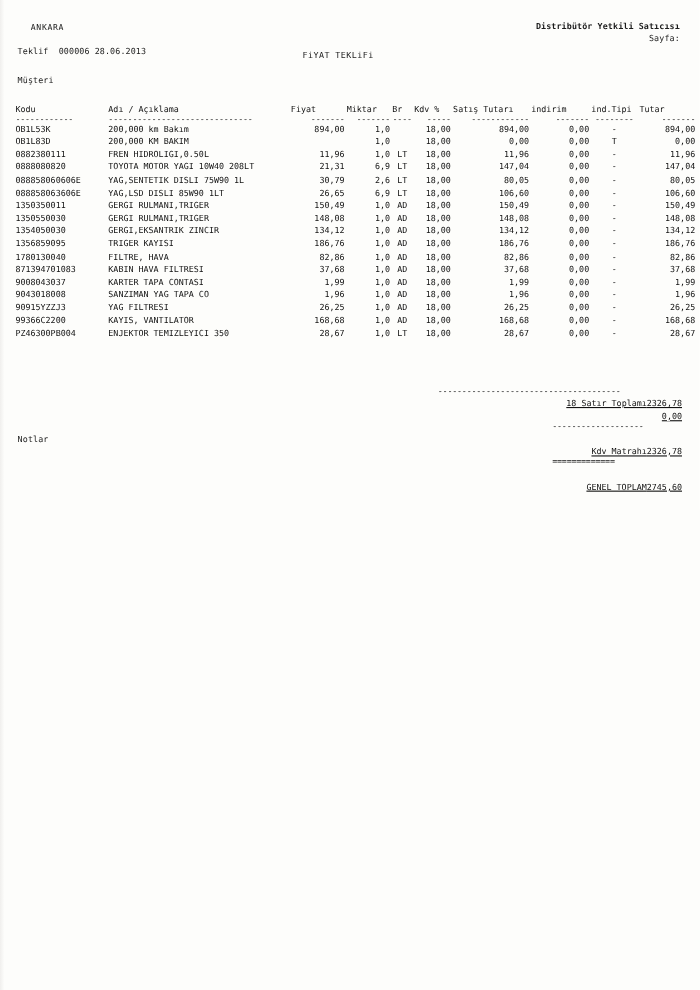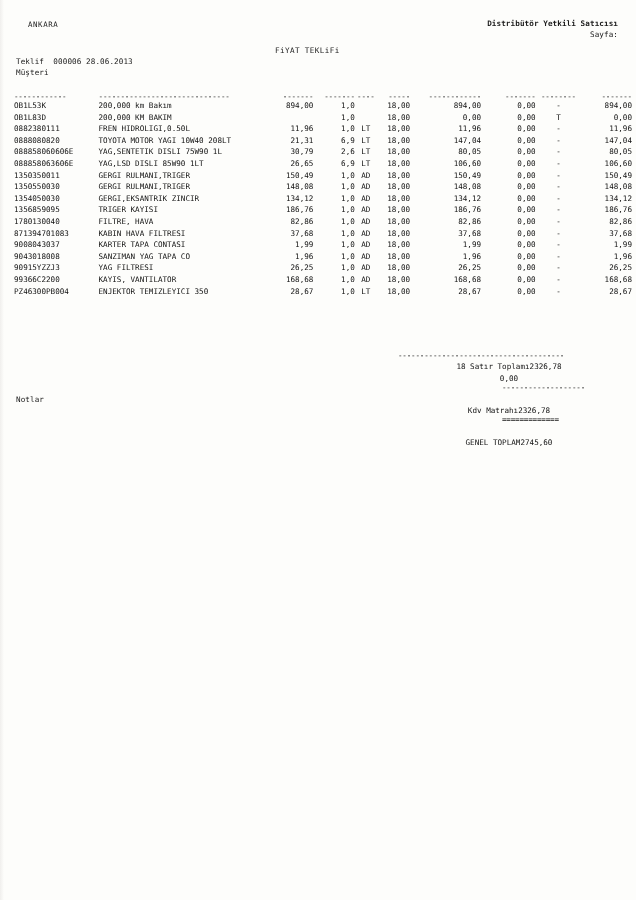--- a/index.html
+++ b/index.html
@@ -42,21 +42,21 @@
     line-height: 9px;
     letter-spacing: 0.1px;
     color: #1a1a1a;
   }
 
   
   #branch       { left: 28px;  top: 20px;  font-size: 7.4px; letter-spacing: 0.6px; }
   #dist-line1   { left: 636px; top: 19px;  transform: translateX(-100%); margin-left: -18px; font-weight: bold; }
   #dist-line2   { left: 636px; top: 30px;  transform: translateX(-100%); margin-left: -18px; }
   #doc-title    { left: 275px; top: 46px;  letter-spacing: 0.4px; }
-  #teklif-line  { left: 16px;  top: 57px; }
+  #teklif-line  { left: 16px;  top: 42px; }
   #musteri-line { left: 16px;  top: 68px; }
 
   
   .table {
     position: absolute;
     left: 0;
     top: 94px;
     width: 636px;
   }
   table.grid {
@@ -113,22 +113,23 @@
   .totals {
     position: absolute;
     left: 398px;
     top: 352px;
     width: 222px;
     font-size: 7.6px;
     line-height: 11.5px;
   }
   .totline {
     display: flex;
-    justify-content: center;
+    justify-content: flex-end;
     white-space: pre;
+    text-decoration: underline;
   }
   .totline .lbl { }
   .totline .val { text-align: right; }
   .rule-dash {
     font-size: 7.6px;
     line-height: 8px;
     letter-spacing: -0.2px;
     overflow: hidden;
     white-space: nowrap;
     height: 9px;
@@ -169,20 +170,32 @@
             <col class="col-fiyat">
             <col class="col-miktar">
           <col class="col-br">
             <col class="col-kdv">
             <col class="col-satis">
             <col class="col-ind">
           <col class="col-tipi">
             <col class="col-tutar">
         </colgroup>
         <thead>
+          <tr>
+            <th>Kodu</th>
+            <th>Adı / Açıklama</th>
+            <th class="num">Fiyat</th>
+            <th class="num">Miktar</th>
+            <th class="ctr">Br</th>
+            <th class="num">Kdv %</th>
+            <th class="num">Satış Tutarı</th>
+            <th class="num">indirim</th>
+            <th class="ctr">ind.Tipi</th>
+            <th class="num">Tutar</th>
+          </tr>
           <tr class="dashrow">
             <td>
                 <span class="dash">------------</span>
               </td>
             <td>
                 <span class="dash">------------------------------</span>
               </td>
             <td class="num">
                 <span class="dash">-------</span>
               </td>

